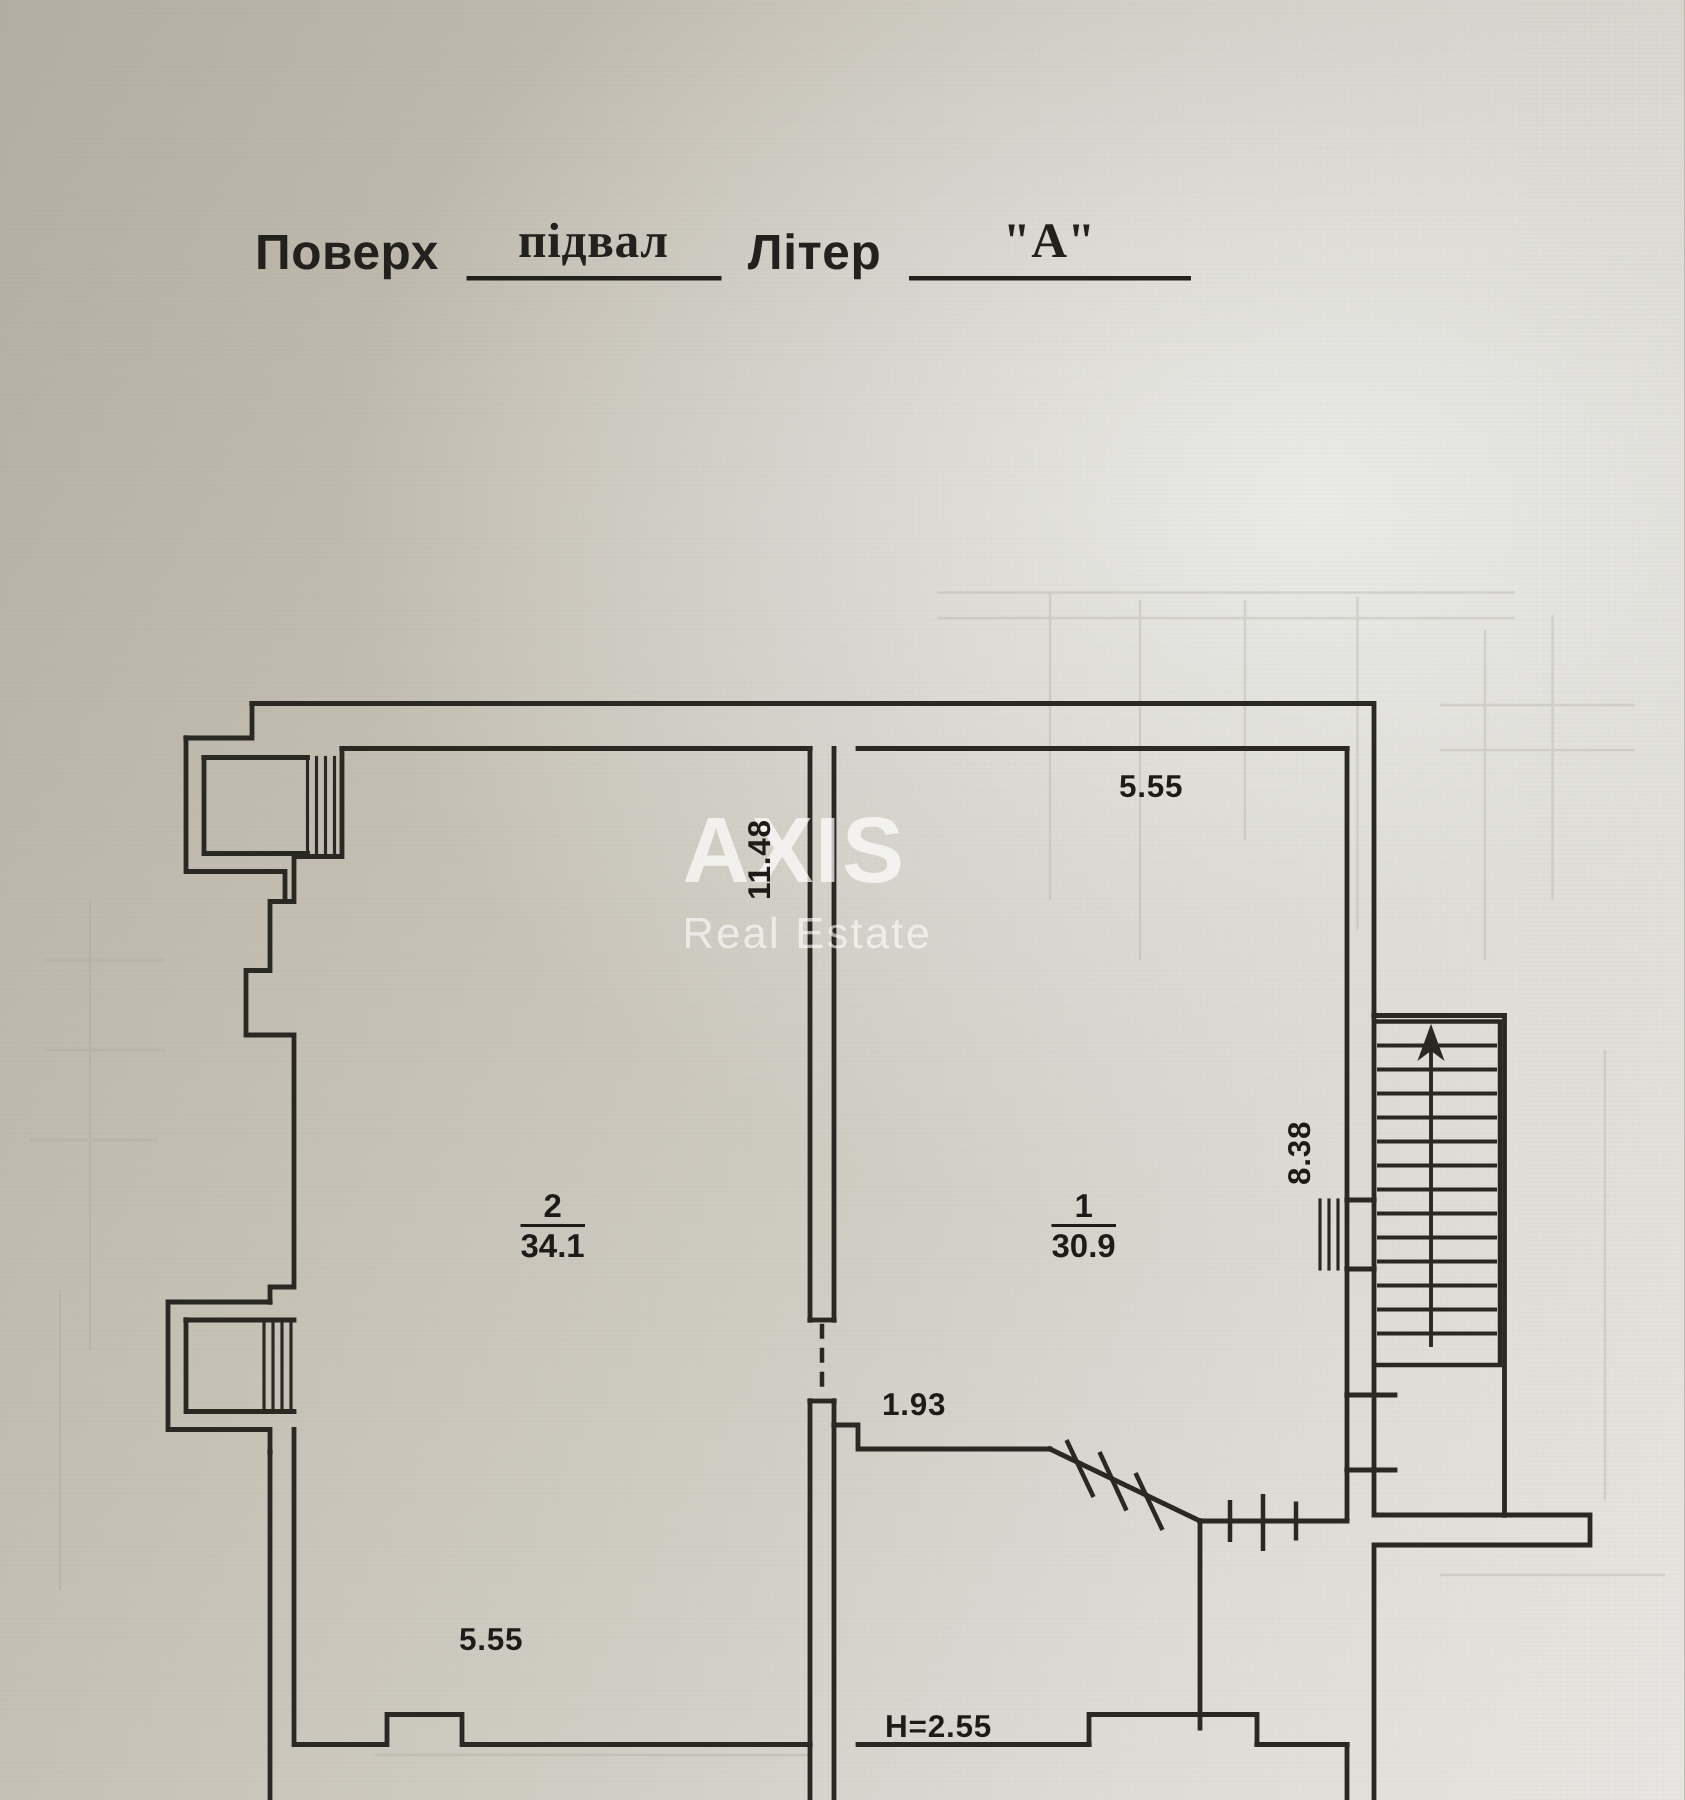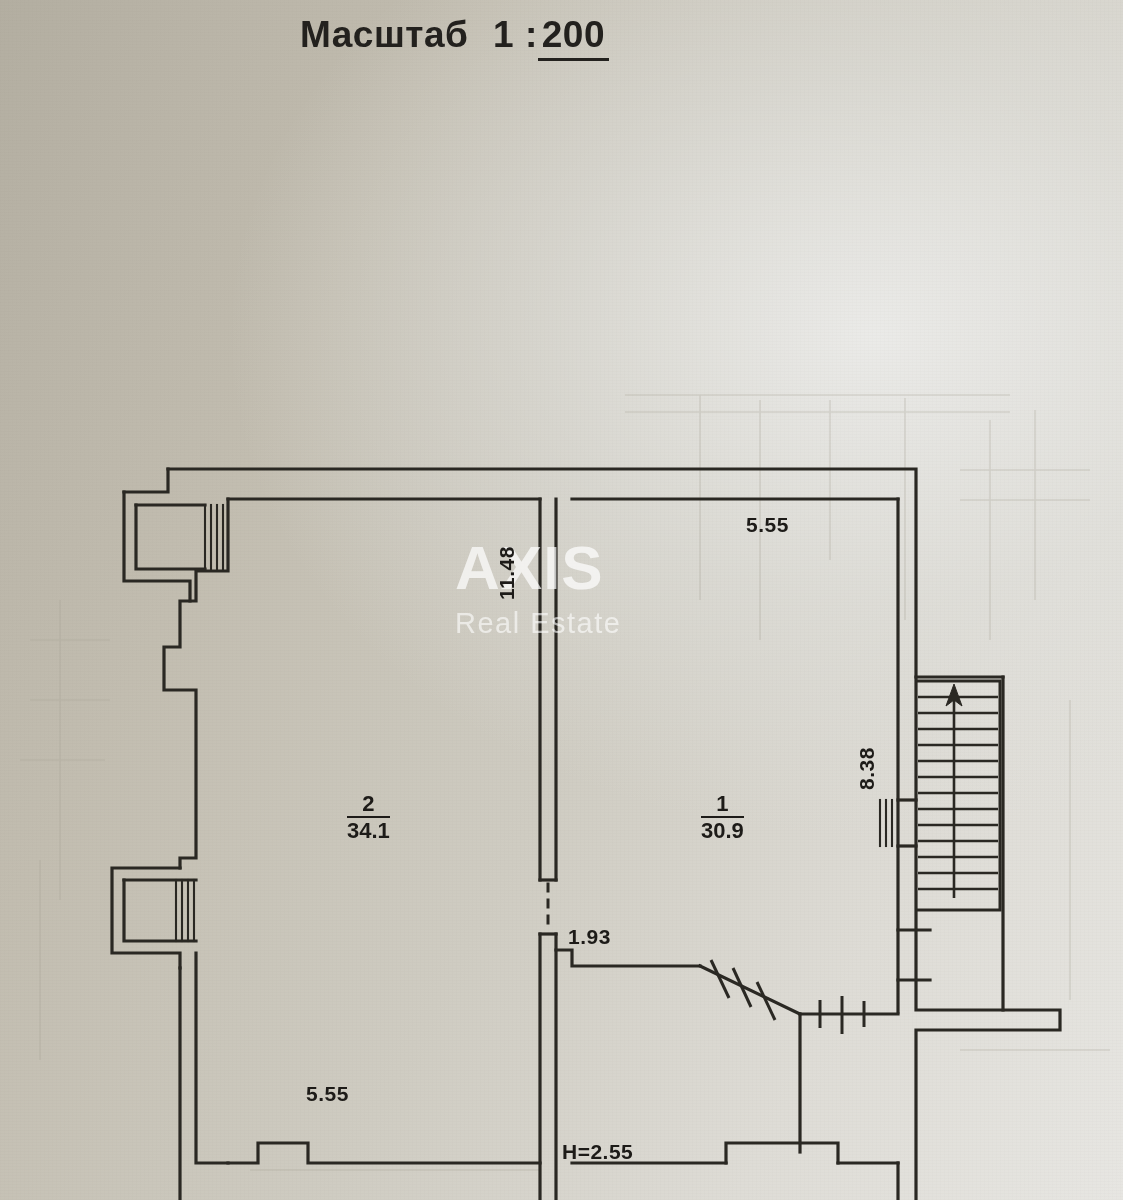--- a/index.html
+++ b/index.html
@@ -135,25 +135,27 @@
   }
 </style>
 </head>
 <body>
 
 <div id="page">
 
   <div id="paper-bg"></div>
   <div id="paper-noise"></div>
 
-  <div class="hdr" id="scale-row">
-    <span>Масштаб</span>
-    <span style="margin-left:14px;">1 :</span><span class="uline">200</span>
+
+  <div class="hdr" id="floor-row">
+    <span>Поверх</span>
+    <span class="serif-val">підвал</span>
+    <span>Літер</span>
+    <span class="letter-val">"А"</span>
   </div>
-
 
   <svg id="plan-svg" width="1123" height="1200" viewBox="0 0 1123 1200">
 
     <g stroke="#a7a396" stroke-width="1.6" opacity="0.30" fill="none">
       <path d="M625,395 L1010,395"></path>
       <path d="M625,412 L1010,412"></path>
       <path d="M700,395 L700,600"></path>
       <path d="M760,400 L760,640"></path>
       <path d="M830,400 L830,560"></path>
       <path d="M905,398 L905,620"></path>
@@ -364,25 +366,25 @@
     <div id="wm-axis">AXIS</div>
     <div id="wm-sub">Real Estate</div>
   </div>
 
   <div class="lbl dim" style="left:746px; top:513px;">5.55</div>
 
   <div class="lbl dim dim-v" style="left:495px; top:600px;">11.48</div>
 
   <div class="lbl dim dim-v" style="left:855px; top:790px;">8.38</div>
 
-  <div class="lbl dim" style="left:568px; top:925px;">1.93</div>
+  <div class="lbl dim" style="left:588px; top:925px;">1.93</div>
 
   <div class="lbl dim" style="left:306px; top:1082px;">5.55</div>
 
-  <div class="lbl dim" style="left:562px; top:1140px;">H=2.55</div>
+  <div class="lbl dim" style="left:590px; top:1140px;">H=2.55</div>
 
   <div class="lbl room" style="left:347px; top:793px;">
     <span class="num">2</span>
     <span class="area">34.1</span>
   </div>
 
   <div class="lbl room" style="left:701px; top:793px;">
     <span class="num">1</span>
     <span class="area">30.9</span>
   </div>

